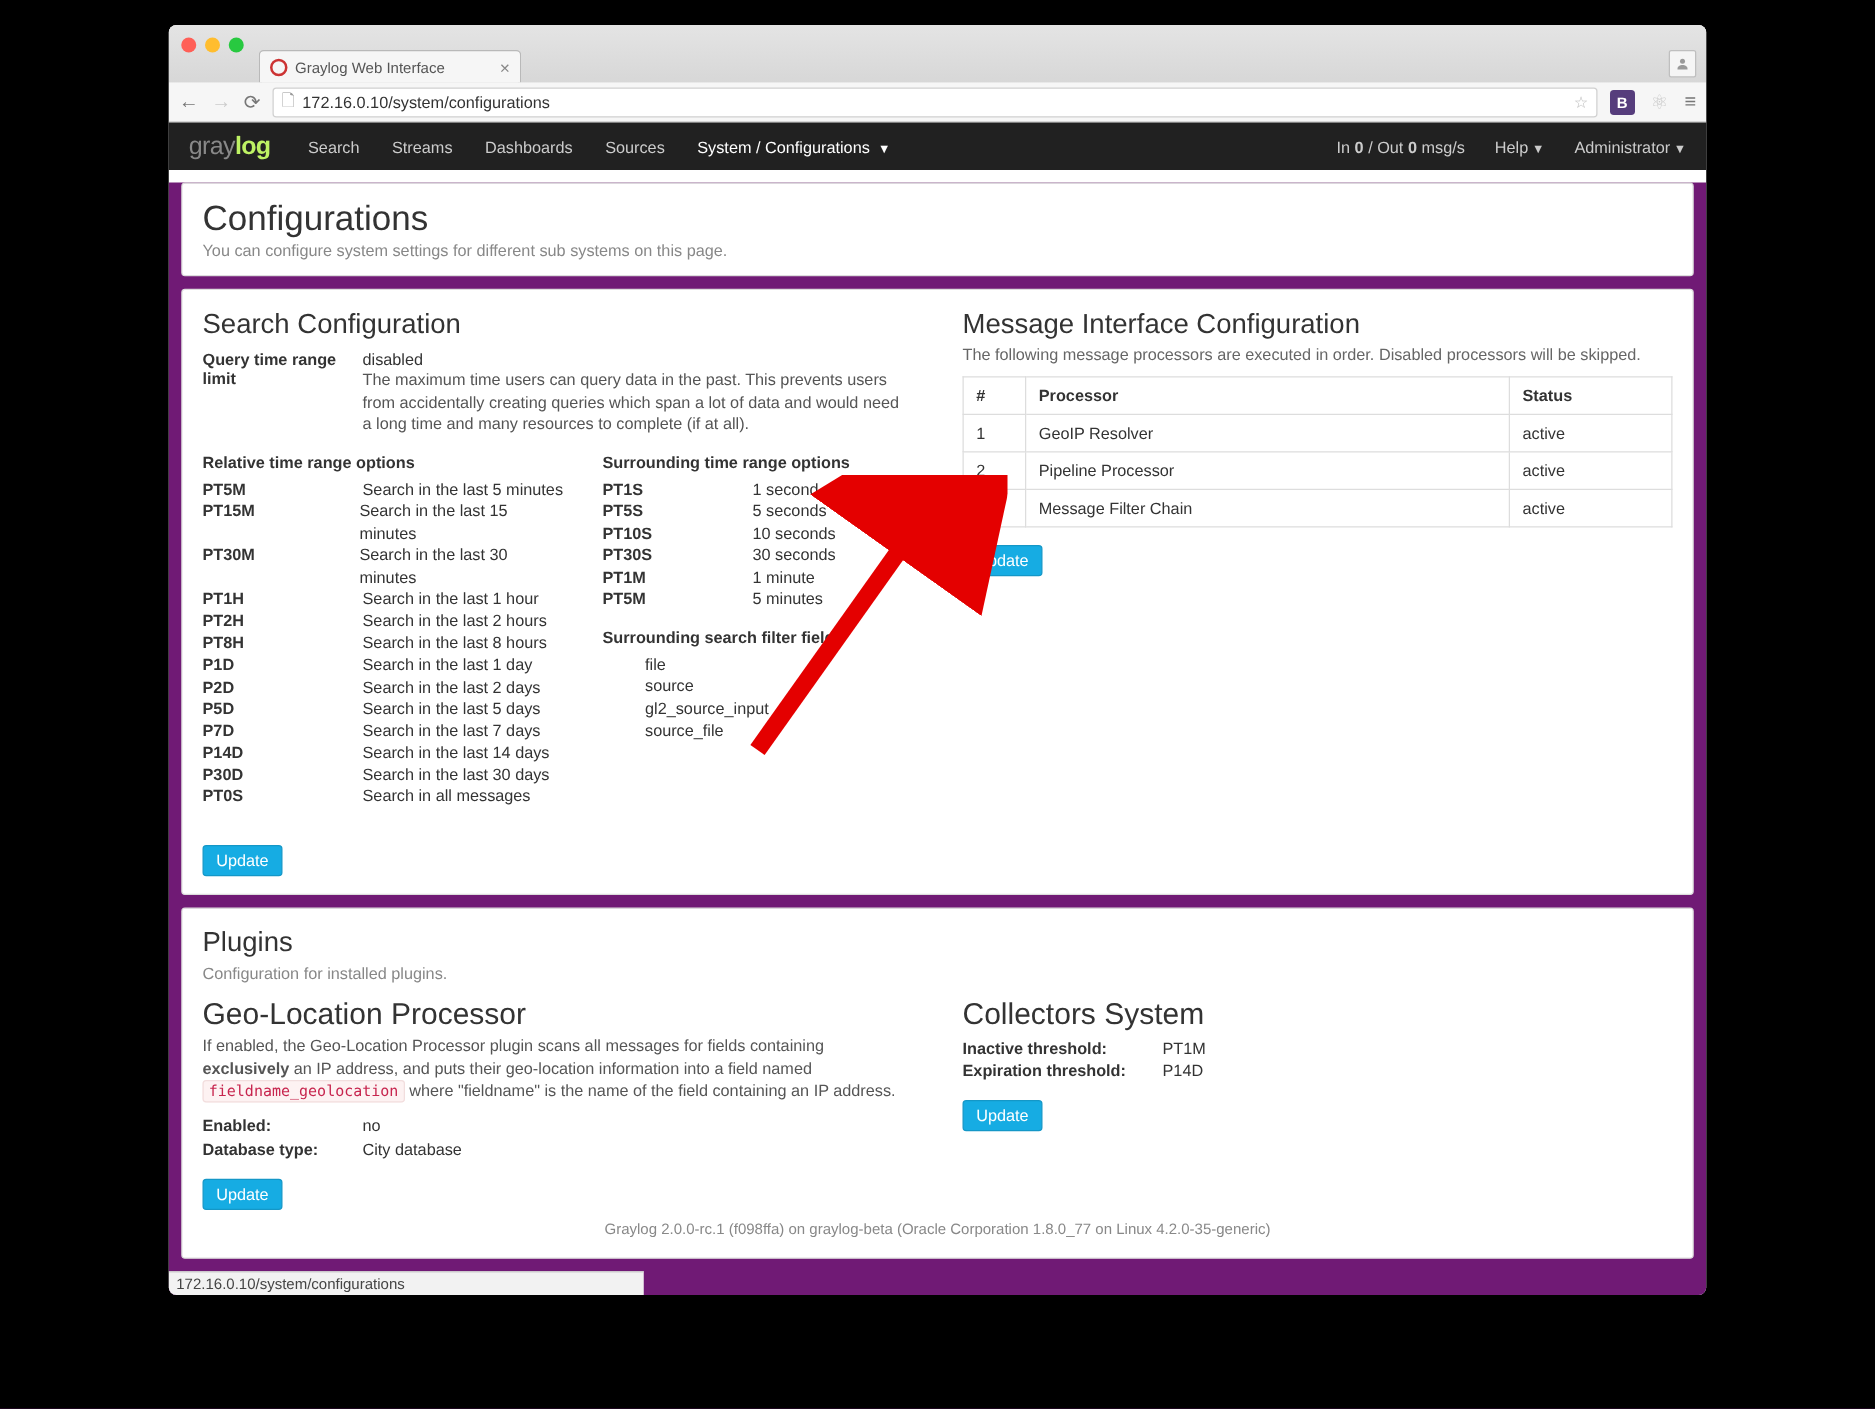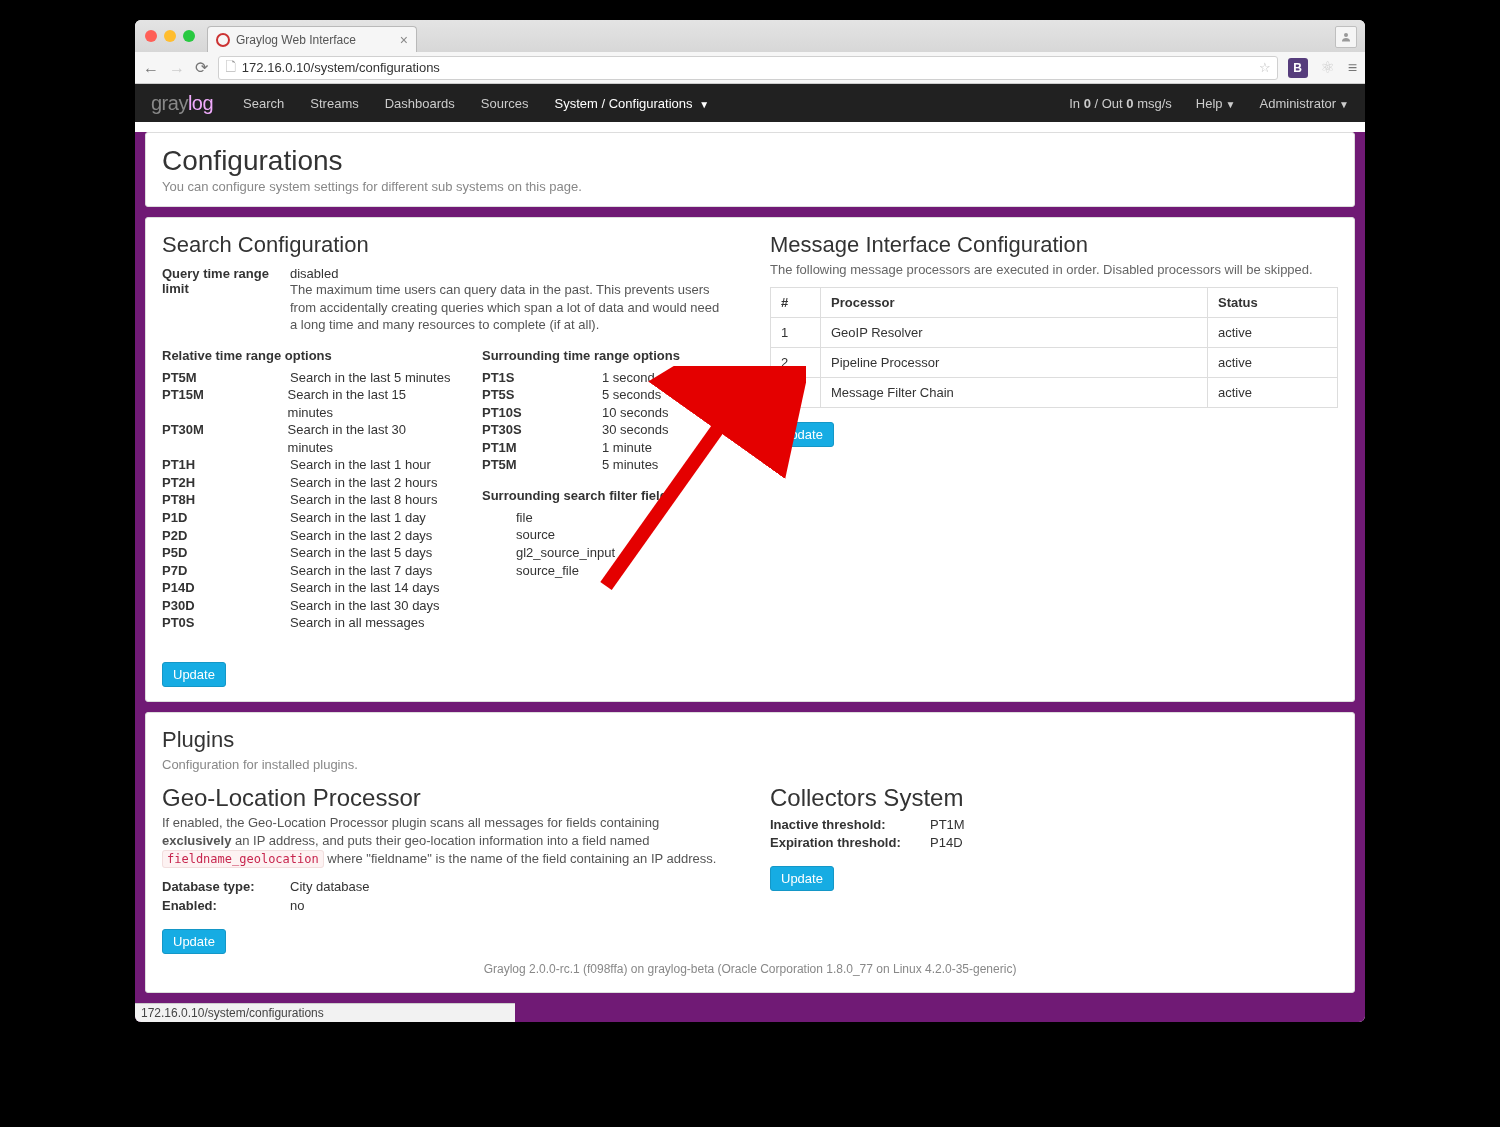--- a/index.html
+++ b/index.html
@@ -1,40 +1,40 @@
 <!DOCTYPE html>
 <html><head>
 <meta charset="utf-8">
 <style>
   * { box-sizing: border-box; margin: 0; padding: 0; }
   body { background: #000; font-family: "Helvetica Neue", Helvetica, Arial, sans-serif; font-size: 14px; color: #333; }
   .screen { width: 1230px; margin: 20px auto; background: #fff; border-radius: 6px; overflow: hidden; box-shadow: 0 10px 40px rgba(0,0,0,0.6); }
   
   
-  .chrome-tabs { background: linear-gradient(#e4e4e4,#d7d7d7); height: 32px; display: flex; align-items: flex-end; padding: 0 8px; position: relative; }
+  .chrome-tabs { background: linear-gradient(#e4e4e4,#d7d7d7); height: 46px; display: flex; align-items: flex-end; padding: 0 8px; position: relative; }
   .traffic { position: absolute; left: 10px; top: 10px; display: flex; gap: 7px; }
   .traffic span { width: 12px; height: 12px; border-radius: 50%; display: block; }
   .tl-r { background:#ff5f57;} .tl-y{background:#ffbd2e;} .tl-g{background:#28c940;}
   .tab { margin-left: 64px; background:#f6f6f6; border:1px solid #b9b9b9; border-bottom:none; border-radius:4px 4px 0 0; height:26px; width:210px; display:flex; align-items:center; padding:0 8px; font-size:12px; color:#555; gap:6px;}
   .tab .favicon { width:14px;height:14px;border:2px solid #c33;border-radius:50%;}
   .tab .close { margin-left:auto; color:#888; font-size:14px;}
   .tabs-right { margin-left:auto; display:flex; align-items:center; padding-bottom:4px;}
   .profile-box{ width:22px;height:22px;border:1px solid #bfbfbf;border-radius:2px;background:#f5f5f5;display:flex;align-items:center;justify-content:center;}
   .chrome-toolbar { background:#f6f6f6; border-bottom:1px solid #ccc; height:32px; display:flex; align-items:center; padding:0 8px; gap:10px;}
   .ct-icon{color:#777;font-size:16px;cursor:pointer;}
   .url-bar{flex:1;height:24px;border:1px solid #d0d0d0;border-radius:3px;background:#fff;display:flex;align-items:center;padding:0 6px;font-size:13px;color:#333;gap:6px;}
   .url-bar .file-ic{color:#999;font-size:13px;}
   .url-bar .star{margin-left:auto;color:#bbb;}
   .ext-b{width:20px;height:20px;background:#563d7c;color:#fff;border-radius:3px;display:flex;align-items:center;justify-content:center;font-weight:bold;font-size:12px;}
   .ext-r{width:20px;height:20px;color:#ccc;display:flex;align-items:center;justify-content:center;font-size:16px;}
 
   
   .navbar { background:#212121; height:38px; display:flex; align-items:center; padding:0 16px; color:#aaa; font-size:14px;}
   .logo { font-size:20px; font-weight:300; letter-spacing:-0.5px; margin-right:30px;}
-  .logo .g1{color:#888;} .logo .g2{color:#f0abfc;font-weight:400;}
+  .logo .g1{color:#888;} .logo .g2{color:#bef264;font-weight:700;}
   .nav-links{display:flex;gap:26px;}
   .nav-links a{color:#ccc;text-decoration:none;cursor:pointer;font-size:13px;}
   .nav-links a.active{color:#fff;}
   .nav-right{margin-left:auto;display:flex;align-items:center;gap:24px;font-size:13px;color:#ccc;}
   .caret{font-size:10px;margin-left:3px;}
 
   
   .page-body{background:#701a75;}
   .page-header{background:#fff;border:1px solid #ddd;border-radius:3px;margin:10px;padding:12px 16px;}
   .page-header h1{font-size:28px;font-weight:400;color:#333;}
@@ -298,26 +298,26 @@
       <h2 class="section">Plugins</h2>
       <div class="subdesc" style="color:#888">Configuration for installed plugins.</div>
       <div class="row" style="margin-top:12px">
         <div class="col plugin-sec">
           <h3>Geo-Location Processor</h3>
           <p class="plugin-desc">
             <span>If enabled, the Geo-Location Processor plugin scans all messages for fields containing </span><b>exclusively</b><span> an IP address, and puts their geo-location information into a field named </span><code class="field">fieldname_geolocation</code><span> where "fieldname" is the name of the field containing an IP address.</span>
           </p>
           <div class="dl">
             <div class="drow">
+                <span class="dt">Enabled:</span>
+                <span>no</span>
+              </div>
+            <div class="drow">
                 <span class="dt">Database type:</span>
                 <span>City database</span>
-              </div>
-            <div class="drow">
-                <span class="dt">Enabled:</span>
-                <span>no</span>
               </div>
           </div>
           <div class="btn btn-space">Update</div>
         </div>
         <div class="col plugin-sec">
           <h3>Collectors System</h3>
           <div class="dl" style="margin-top:4px">
             <div class="drow">
                 <span class="dt" style="width:160px">Inactive threshold:</span>
                 <span>PT1M</span>

